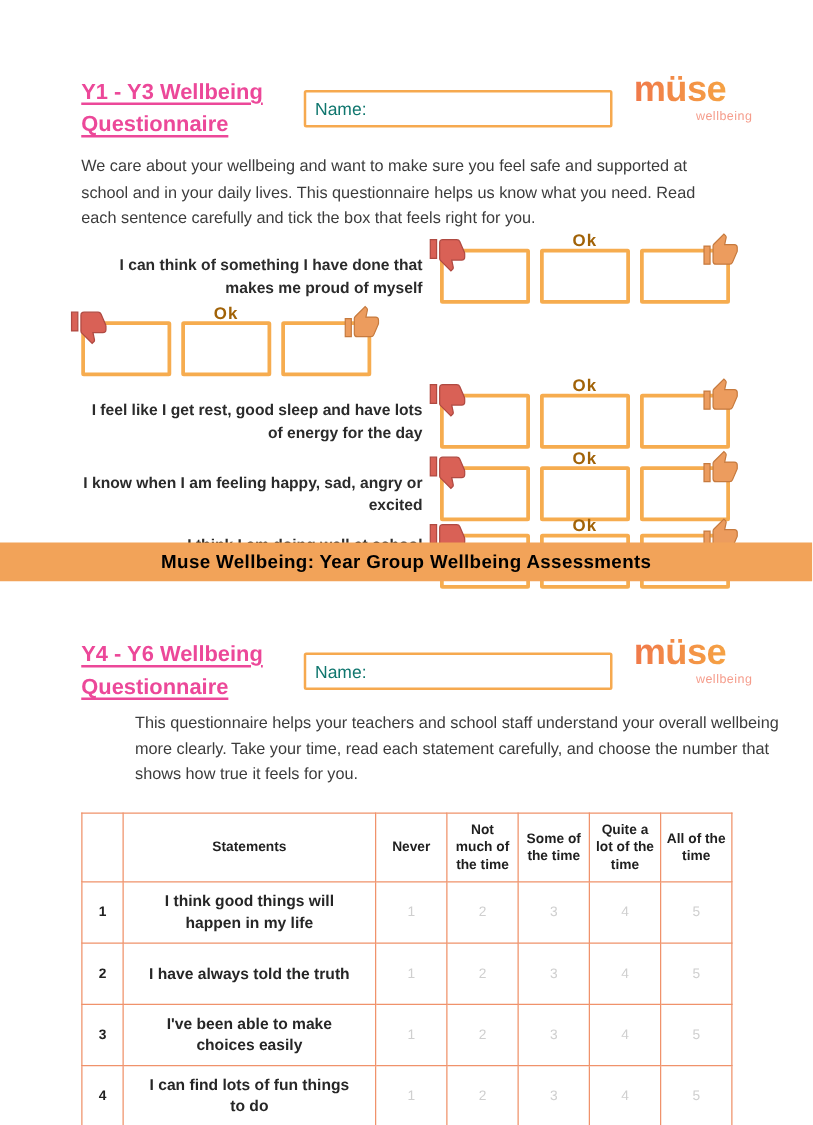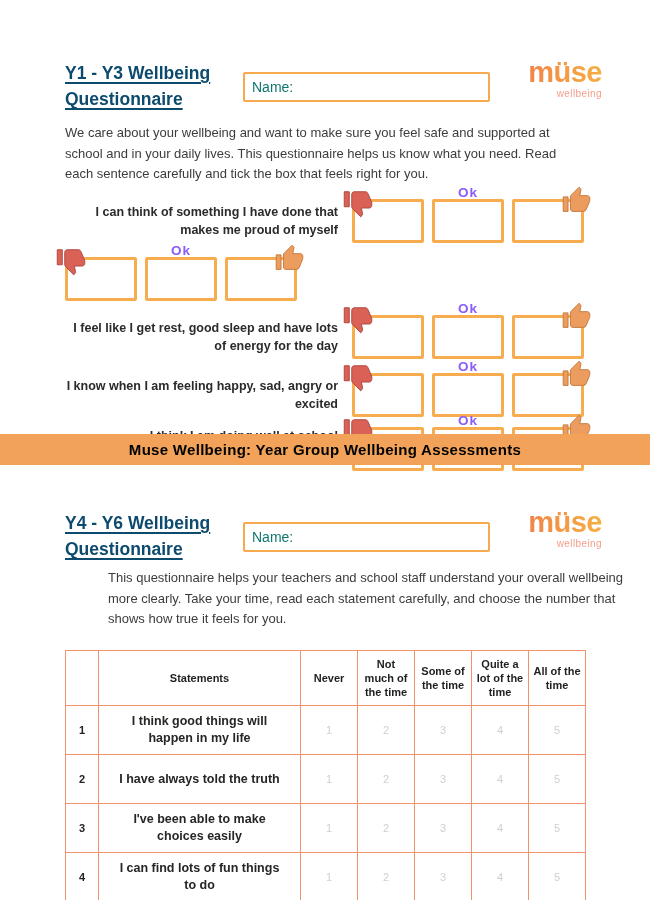--- a/index.html
+++ b/index.html
@@ -1,54 +1,54 @@
 <!DOCTYPE html>
 <html><head>
 <meta charset="utf-8">
 <style>
   html,body{margin:0;padding:0;background:#ffffff;}
   body{width:650px;height:900px;font-family:"Liberation Sans",sans-serif;}
   .page{position:relative;width:650px;height:900px;overflow:hidden;background:#fff;}
 
   
   .q-title{position:absolute;left:65px;width:200px;font-size:17.5px;font-weight:bold;
-           color:#0c4a6e;line-height:1.5;}
+           color:#ec4899;line-height:1.5;}
   .q-title div{text-decoration:underline;text-decoration-thickness:2px;text-underline-offset:3px;}
   .t1{top:60px;} .t2{top:510px;}
 
   
   .name-box{position:absolute;left:243px;width:229px;height:22px;border:2.5px solid #F6A94F;
             border-radius:2px;padding:2px 7px;display:flex;align-items:center;
             font-size:14px;color:#0f766e;background:#fff;}
   .n1{top:72px;} .n2{top:522px;}
 
   
   .logo{position:absolute;left:507px;width:95px;}
   .l1{top:58px;} .l2{top:508px;}
   .logo-brand{font-size:29px;font-weight:bold;line-height:1;letter-spacing:-0.5px;
               background:linear-gradient(90deg,#F0794A 0%,#F7AE42 100%);
-              -webkit-background-clip:text;background-clip:text;color:transparent;text-align:right;}
+              -webkit-background-clip:text;background-clip:text;color:transparent;}
   .logo-sub{text-align:right;font-size:10px;color:#F59C8B;letter-spacing:0.4px;margin-top:1px;}
 
   
   .intro{position:absolute;left:65px;width:522px;font-size:13px;line-height:1.58;color:#3c3c3c;}
   .i1{top:123px;} .i2{top:568px;margin-left:43px;}
 
   
   .q-row{position:absolute;left:65px;width:520px;display:flex;align-items:center;height:44px;}
   .r0{top:199px;} .r1{top:257px;} .r2{top:315px;} .r3{top:373px;}
   .r4{top:427px;}
   .r4 .q-statement{align-self:flex-start;margin-top:0;}
   .q-statement{width:287px;box-sizing:border-box;padding-right:14px;text-align:right;
                font-size:12.5px;font-weight:bold;color:#2b2b2b;line-height:1.45;}
   .q-boxes{display:flex;gap:8px;}
   .q-box{position:relative;width:66px;height:38px;border:3px solid #F6AC4F;border-radius:2px;background:#fff;}
   .thumb-down-icon{position:absolute;left:-12px;top:-14px;width:30px;height:30px;}
   .thumb-up-icon{position:absolute;right:-10px;top:-16px;width:29px;height:29px;}
-  .ok-label{position:absolute;top:-17px;left:0;right:0;text-align:center;color:#8b5cf6;
+  .ok-label{position:absolute;top:-17px;left:0;right:0;text-align:center;color:#a16207;
             font-weight:bold;font-size:13.5px;letter-spacing:1px;}
 
   
   .banner{position:absolute;left:0;top:434px;width:650px;height:31px;background:#F2A359;
           color:#000000;font-weight:bold;font-size:15px;text-align:center;line-height:31px;
           letter-spacing:0.3px;z-index:5;}
 
   
   .scale-heading{position:absolute;left:65px;top:627px;font-size:12.5px;font-weight:bold;color:#F2774B;}
 

